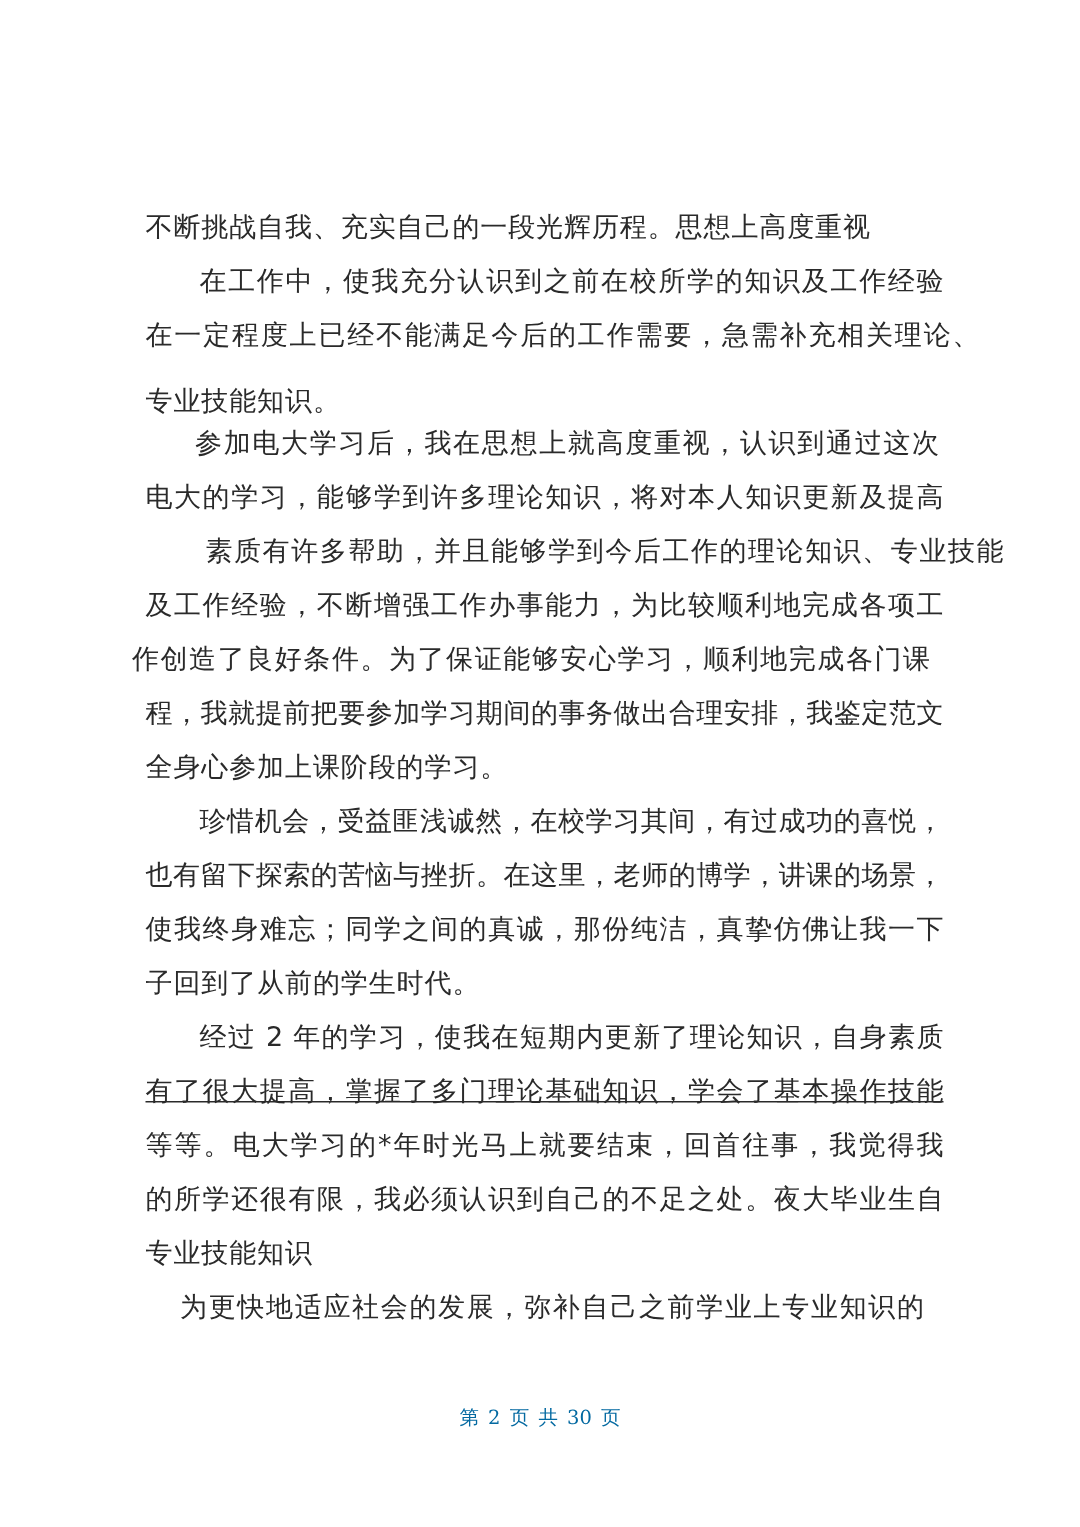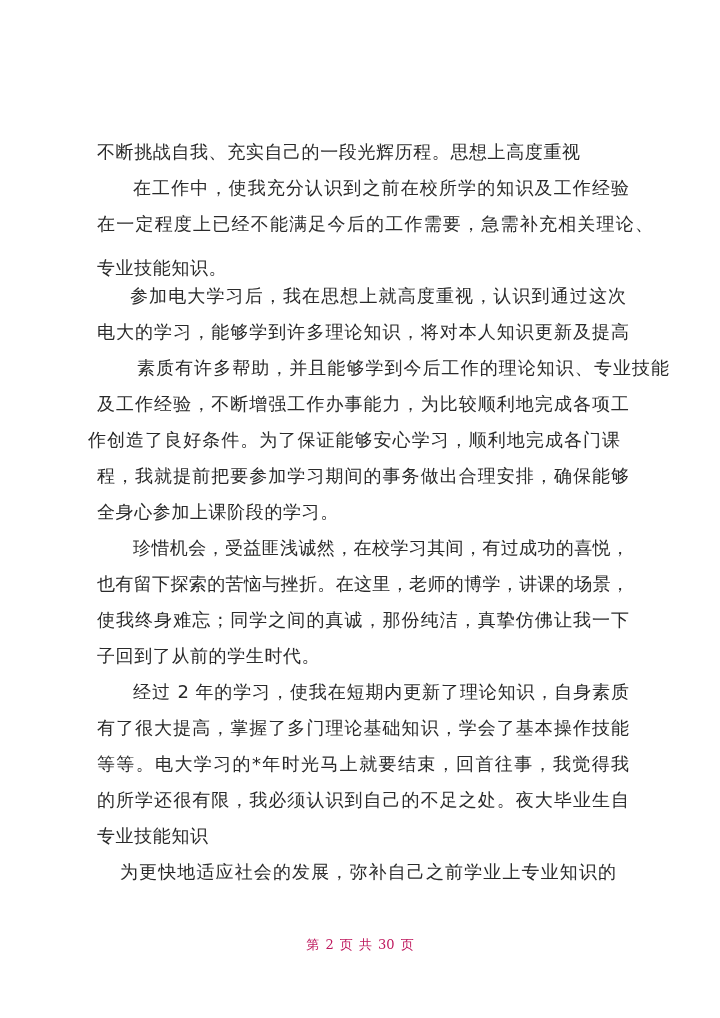--- a/index.html
+++ b/index.html
@@ -36,46 +36,46 @@
     text-align-last: left;
   }
   .footer {
     position: absolute;
     left: 0;
     width: 720px;
     top: 936px;
     text-align: center;
     font-family: "DejaVu Serif", "Liberation Serif", serif;
     font-size: 13px;
-    color: #be185d;
+    color: #0369a1;
     word-spacing: 2px;
   }
 </style>
 </head>
 <body>
 
 <div class="page">
   <div id="lines">
     <div class="line last" style="left: 97px; top: 140px; letter-spacing: 0.6px;">不断挑战自我、充实自己的一段光辉历程。思想上高度重视</div>
     <div class="line" style="left: 133px; top: 176px; width: 496px;">在工作中，使我充分认识到之前在校所学的知识及工作经验</div>
     <div class="line" style="left: 97px; top: 212px; width: 556px;">在一定程度上已经不能满足今后的工作需要，急需补充相关理论、</div>
     <div class="line last" style="left: 97px; top: 256px; letter-spacing: 0.6px;">专业技能知识。</div>
     <div class="line" style="left: 130px; top: 284px; width: 496px;">参加电大学习后，我在思想上就高度重视，认识到通过这次</div>
     <div class="line" style="left: 97px; top: 320px; width: 532px;">电大的学习，能够学到许多理论知识，将对本人知识更新及提高</div>
     <div class="line" style="left: 97px; top: 356px; width: 532px; margin-left: 40px;">素质有许多帮助，并且能够学到今后工作的理论知识、专业技能</div>
     <div class="line" style="left: 97px; top: 392px; width: 532px;">及工作经验，不断增强工作办事能力，为比较顺利地完成各项工</div>
     <div class="line" style="left: 88px; top: 428px; width: 532px;">作创造了良好条件。为了保证能够安心学习，顺利地完成各门课</div>
-    <div class="line" style="left: 97px; top: 464px; width: 532px;">程，我就提前把要参加学习期间的事务做出合理安排，确保能够</div>
+    <div class="line" style="left: 97px; top: 464px; width: 532px;">程，我就提前把要参加学习期间的事务做出合理安排，我鉴定范文</div>
     <div class="line last" style="left: 97px; top: 500px; letter-spacing: 0.6px;">全身心参加上课阶段的学习。</div>
     <div class="line" style="left: 133px; top: 536px; width: 496px;">珍惜机会，受益匪浅诚然，在校学习其间，有过成功的喜悦，</div>
     <div class="line" style="left: 97px; top: 572px; width: 532px;">也有留下探索的苦恼与挫折。在这里，老师的博学，讲课的场景，</div>
     <div class="line" style="left: 97px; top: 608px; width: 532px;">使我终身难忘；同学之间的真诚，那份纯洁，真挚仿佛让我一下</div>
     <div class="line last" style="left: 97px; top: 644px; letter-spacing: 0.6px;">子回到了从前的学生时代。</div>
     <div class="line" style="left: 133px; top: 680px; width: 496px;">经过 2 年的学习，使我在短期内更新了理论知识，自身素质</div>
-    <div class="line" style="left: 97px; top: 716px; width: 532px;">有了很大提高，掌握了多门理论基础知识，学会了基本操作技能</div>
+    <div class="line" style="left: 97px; top: 716px; width: 532px; text-decoration: underline;">有了很大提高，掌握了多门理论基础知识，学会了基本操作技能</div>
     <div class="line" style="left: 97px; top: 752px; width: 532px;">等等。电大学习的*年时光马上就要结束，回首往事，我觉得我</div>
     <div class="line" style="left: 97px; top: 788px; width: 532px;">的所学还很有限，我必须认识到自己的不足之处。夜大毕业生自</div>
     <div class="line last" style="left: 97px; top: 824px; letter-spacing: 0.6px;">专业技能知识</div>
     <div class="line" style="left: 120px; top: 860px; width: 496px;">为更快地适应社会的发展，弥补自己之前学业上专业知识的</div>
   </div>
 
   <div class="footer">第 2 页  共 30 页</div>
 </div>
 
 </body></html>

